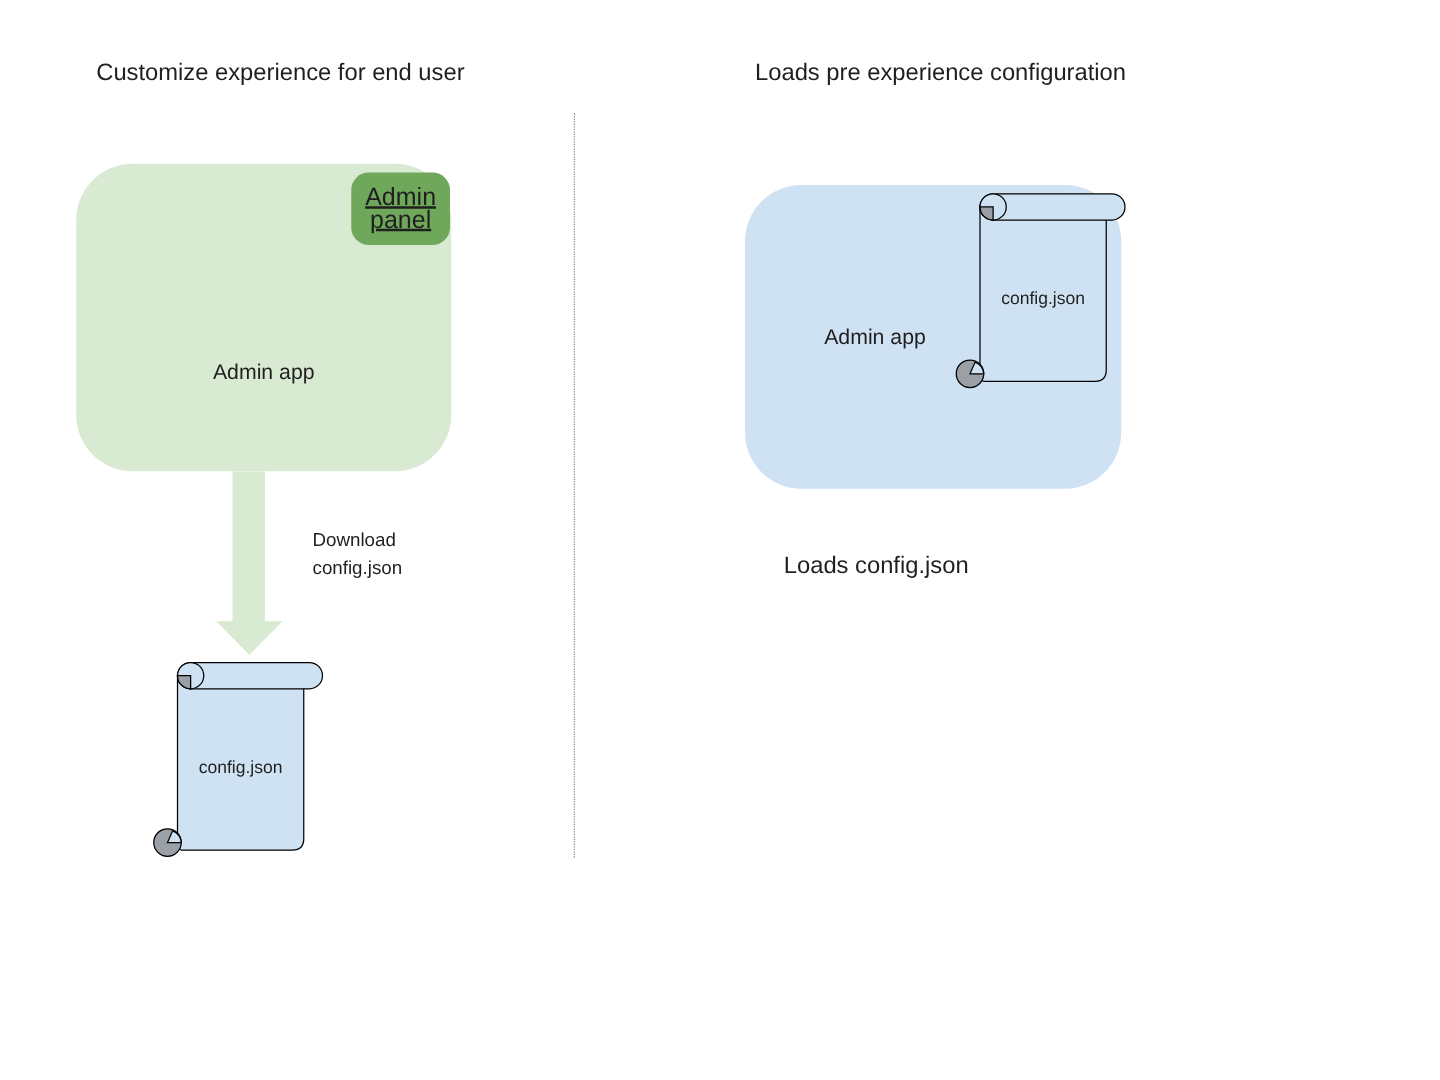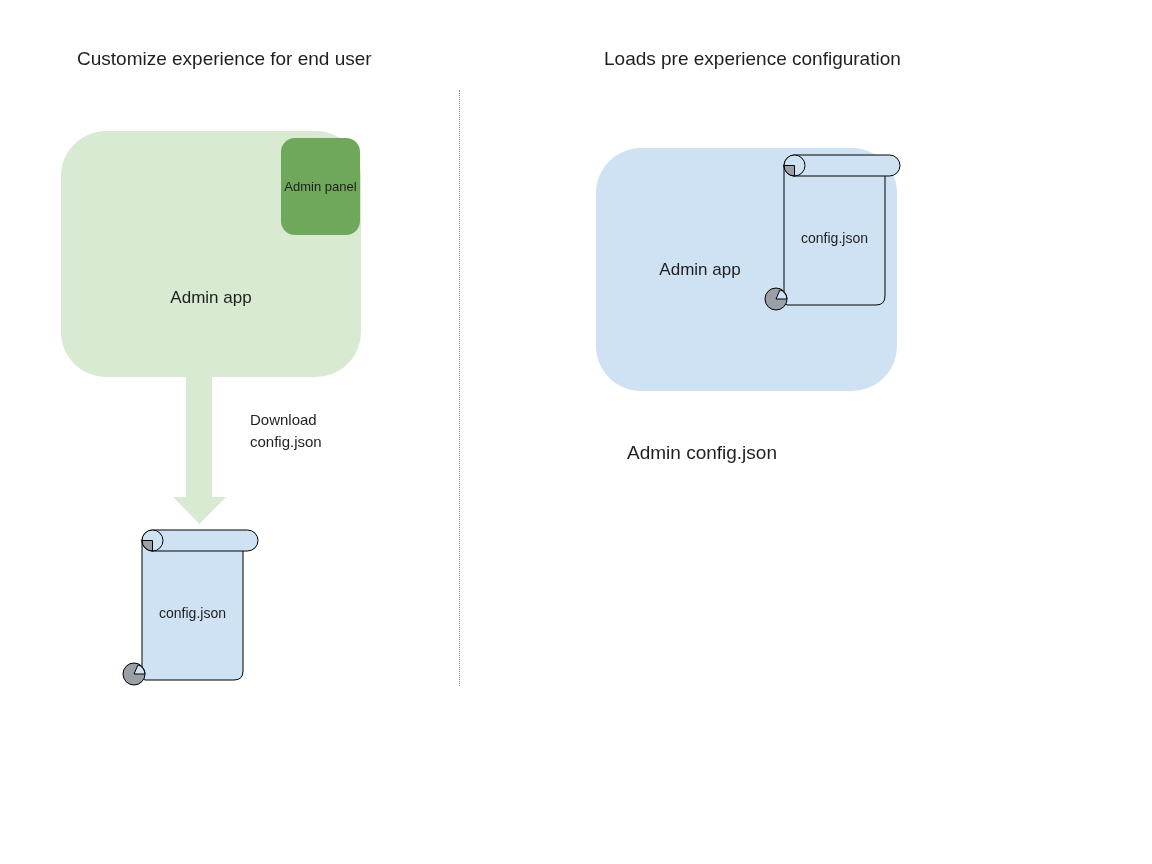--- a/index.html
+++ b/index.html
@@ -13,36 +13,36 @@
     color: var(--text, #1f1f1f);
   }
   .abs { position: absolute; }
 
   
   .title, .caption {
     font-size: 19px;
     line-height: 18px;
     white-space: nowrap;
   }
-  .prewrap { white-space: pre-line; }
+  .prewrap { white-space: pre-line; margin-top: 13px; }
 
   
   .admin-app-box {
     left: 61px; top: 131px; width: 300px; height: 246px;
     background: var(--app_green, #d9ead3);
     border-radius: 45px;
   }
   .admin-panel-box {
     position: absolute; left: 220px; top: 7px;
-    width: 79px; height: 97px;
+    width: 79px; height: 58px;
     background: var(--panel_green, #6fa85a);
     border-radius: 14px;
     display: flex; align-items: center; justify-content: center;
     text-align: center;
-    font-size: 13px; line-height: 18px;
+    font-size: 20px; line-height: 18px; text-decoration: underline;
   }
   .demo-app-box {
     left: 596px; top: 148px; width: 301px; height: 243px;
     background: var(--app_blue, #cfe2f3);
     border-radius: 45px;
   }
   .box-label {
     position: absolute;
     transform: translate(-50%, -50%);
     font-size: 17px;
@@ -117,13 +117,13 @@
     <path class="paper" d="M21 12 H122 V143 Q122 152 113 152 H24 Q21 152 21 139 Z"></path>
     <circle class="curl" cx="13" cy="146" r="11"></circle>
     <path class="notch" d="M13 146 L24 146 A11 11 0 0 0 17 136.8 Z"></path>
     <rect class="paper" x="21" y="2" width="116" height="21" rx="10.5"></rect>
     <circle class="cap" cx="31.5" cy="12.5" r="10.5"></circle>
     <path class="curl" d="M31.5 12.5 H21 A10.5 10.5 0 0 0 31.5 23 Z"></path>
   </svg>
   <div class="scroll-label">config.json</div>
 </div>
 
-<div class="abs caption" style="left:627px; top:444px;">Admin config.json</div>
+<div class="abs caption" style="left:627px; top:444px;">Loads config.json</div>
 
 </body></html>

